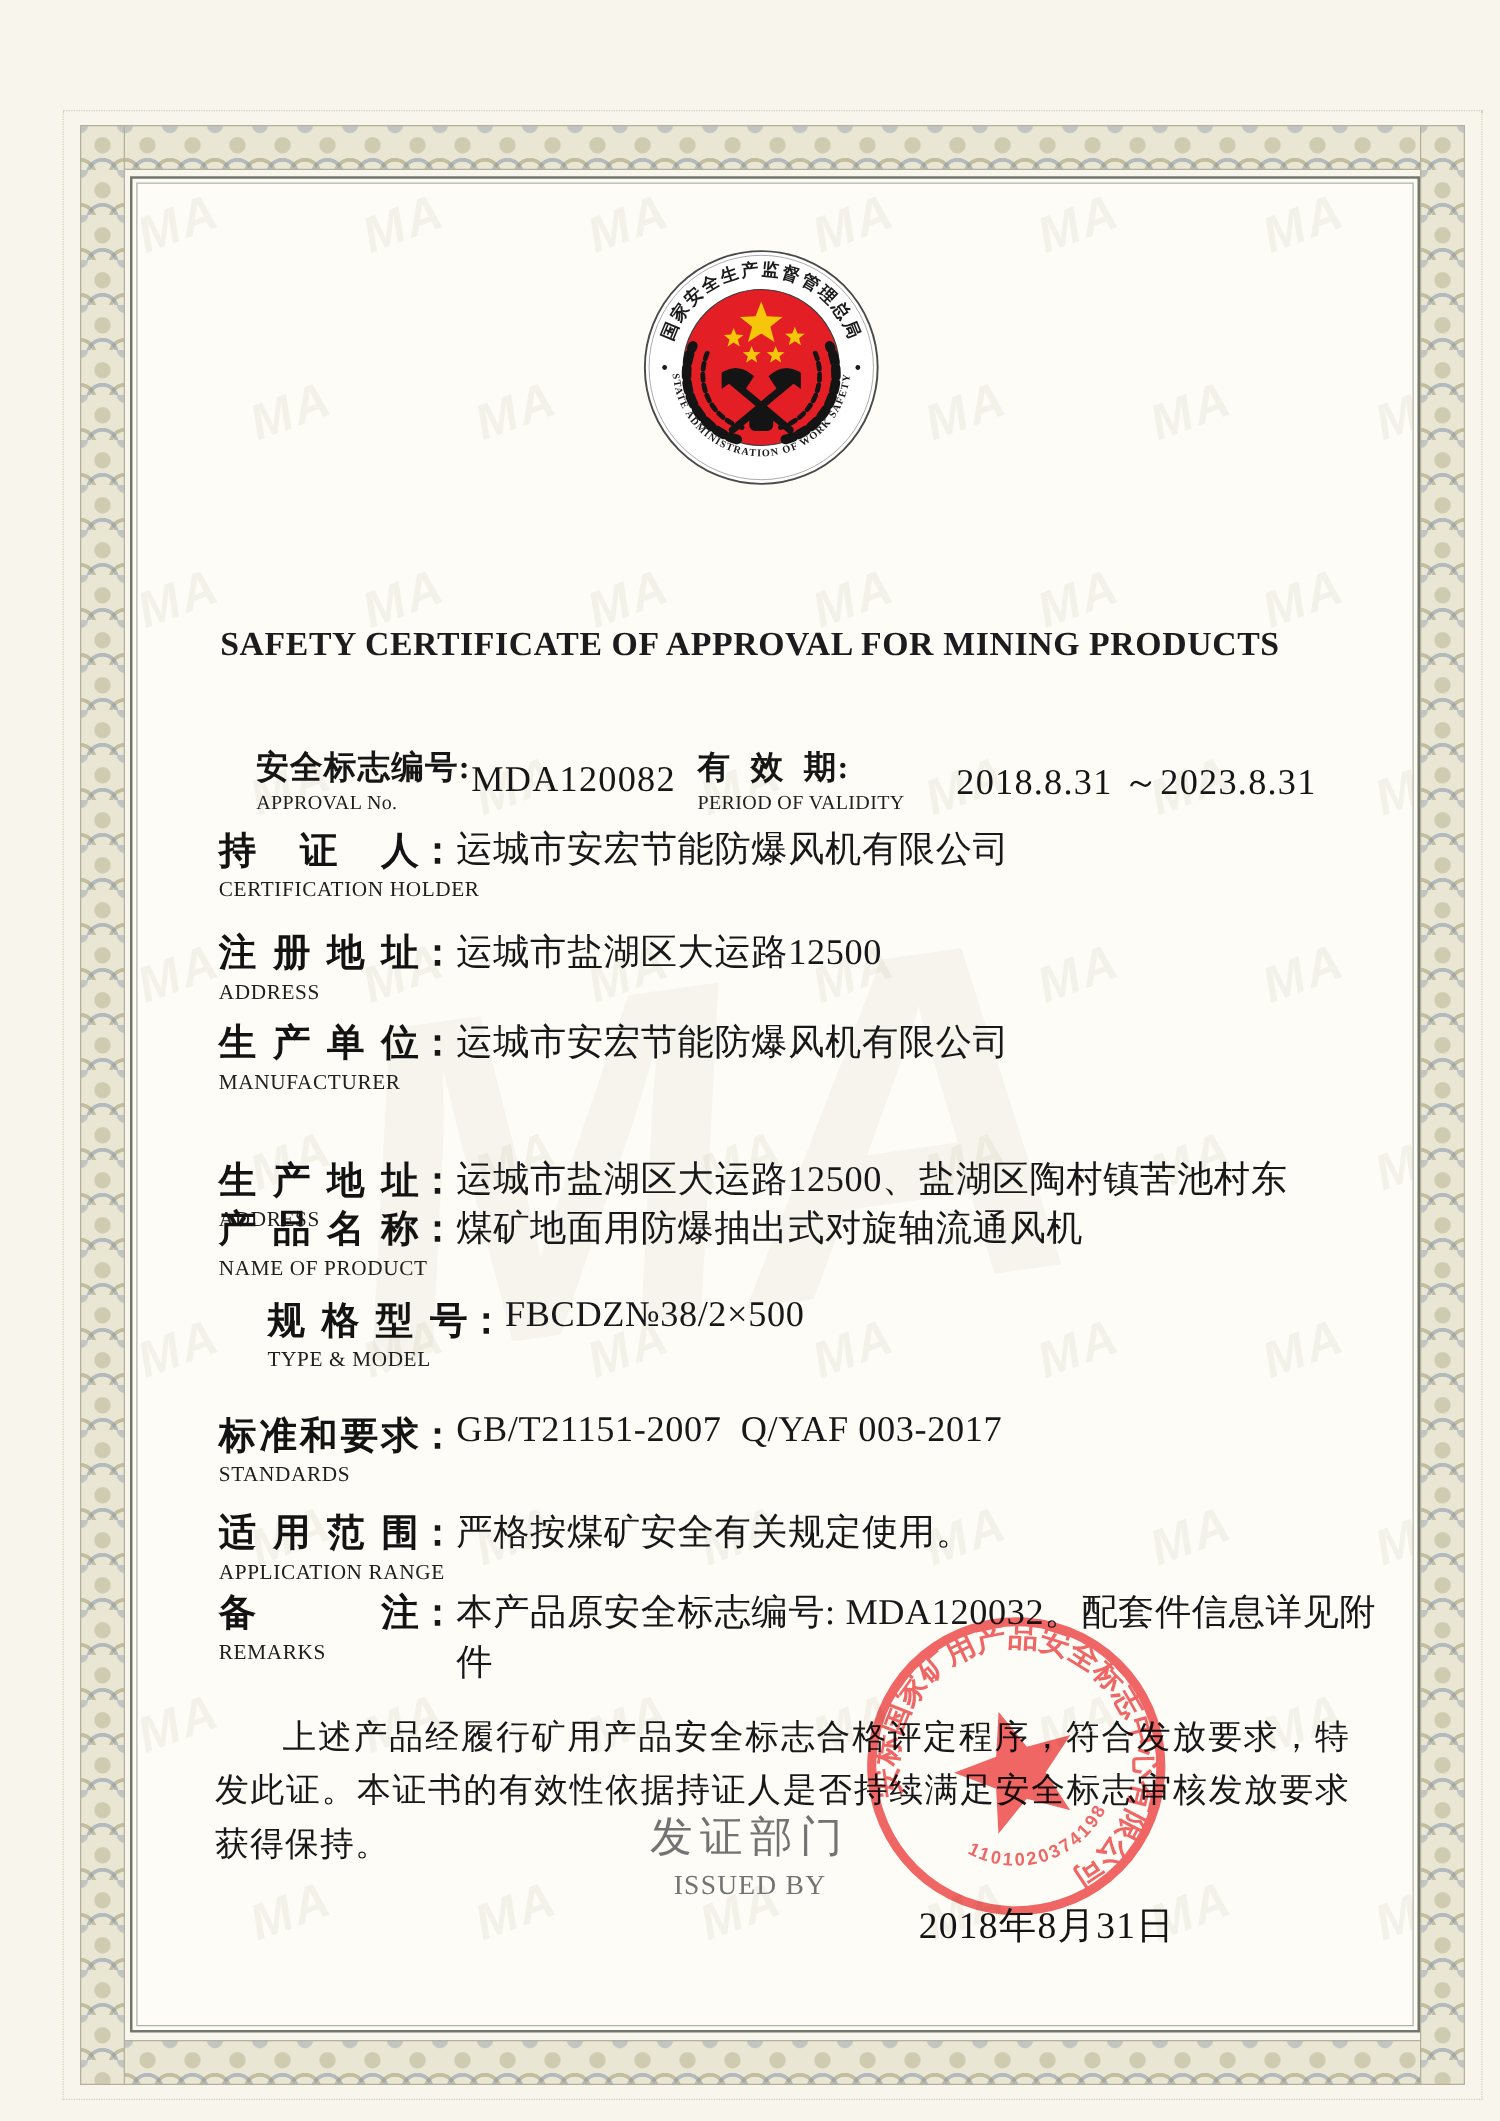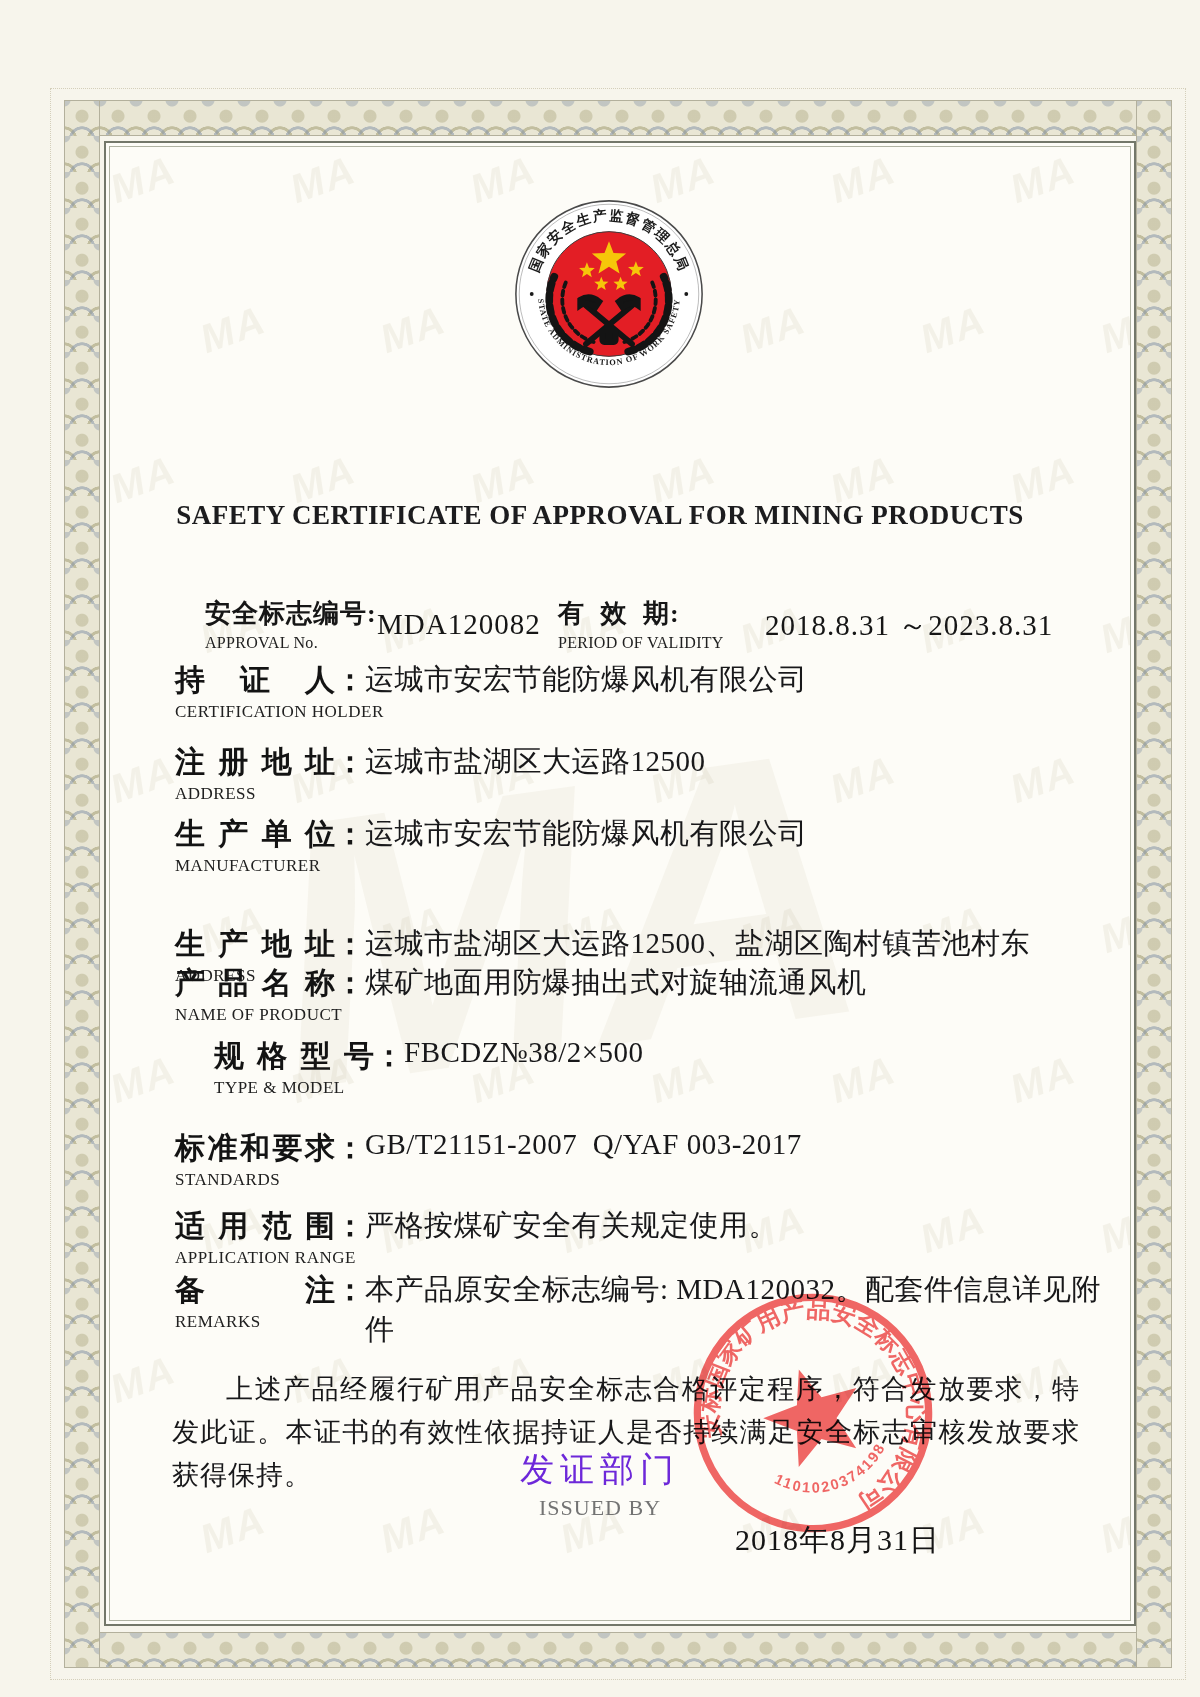--- a/index.html
+++ b/index.html
@@ -102,21 +102,21 @@
     white-space:nowrap;
   }
 
   
   .statement{
     position:absolute;left:172px;top:1368px;width:908px;
     font-size:27px;line-height:43px;text-align:justify;
     text-indent:2em;letter-spacing:1px;color:#18181a;z-index:2;
   }
   .issuer{position:absolute;left:0;top:1447px;width:1200px;text-align:center;z-index:2;}
-  .issuer-cn{font-size:34px;letter-spacing:6px;color:#6d28d9;}
+  .issuer-cn{font-size:34px;letter-spacing:6px;color:#737373;}
   .issuer-en{font-size:22px;letter-spacing:1px;margin-top:2px;color:#737373;}
   .seal{position:absolute;left:688px;top:1288px;width:250px;height:250px;z-index:5;opacity:0.88;mix-blend-mode:multiply;}
   .date{
     position:absolute;left:735px;top:1520px;z-index:6;
     font-size:30px;letter-spacing:1px;color:#141414;
   }
 </style>
 </head>
 <body>
 

